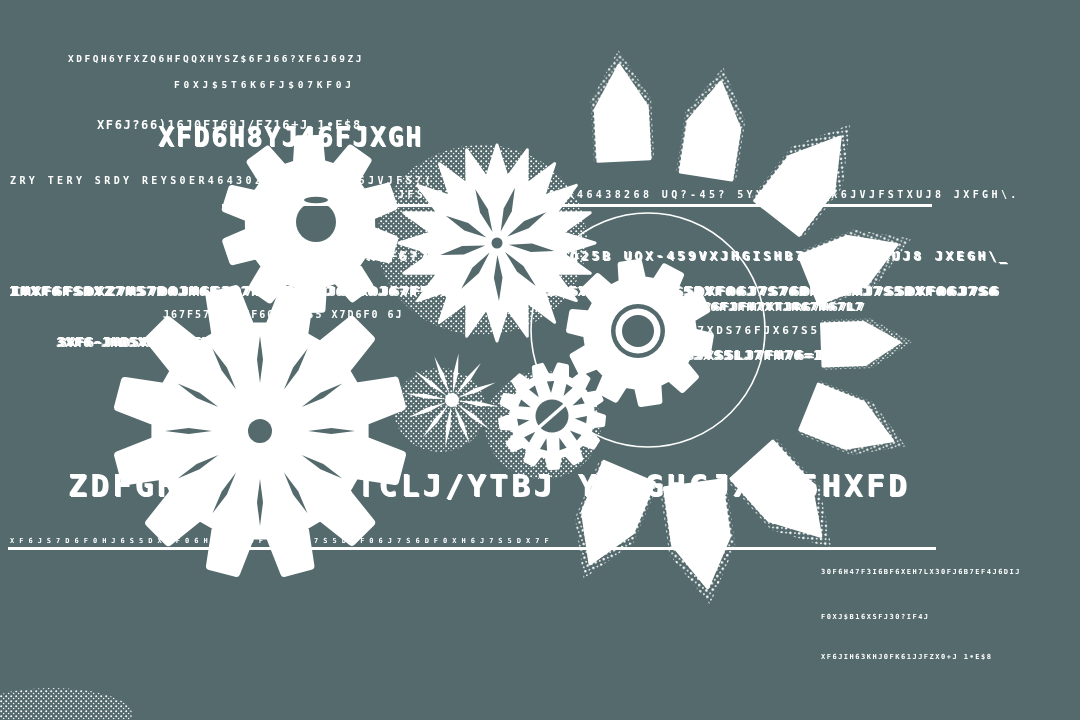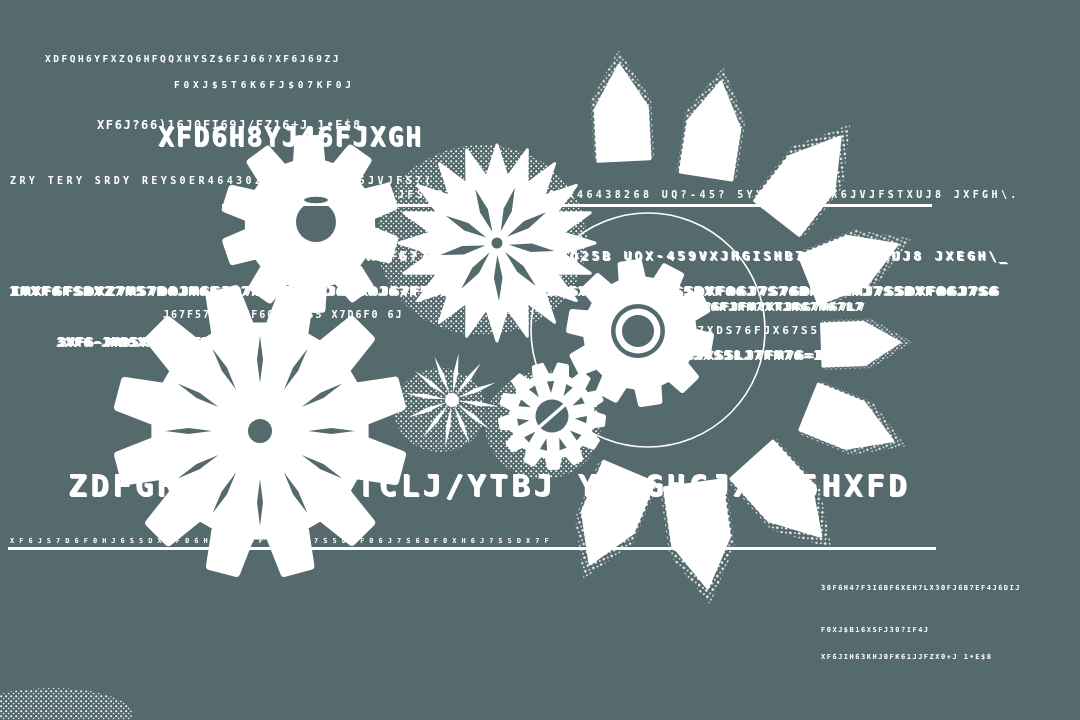--- a/index.html
+++ b/index.html
@@ -16,43 +16,43 @@
   .smear{ text-shadow:1.5px 0 var(--ink), 3px 1px var(--ink), -1px 1px var(--ink); }
   .smear-light{ text-shadow:1.2px 0.6px 0 var(--ink); }
   .rule{ position:absolute; background:var(--ink); z-index:2; }
   #art{ position:absolute; left:0; top:0; z-index:5; }
 </style>
 </head>
 <body>
 
 <div id="canvas">
 
-  <div class="t" style="left:45px;top:54px;font-size:9.5px;letter-spacing:2.5px;">XDFQH6YFXZQ6HFQQXHYSZ$6FJ66?XF6J69ZJ</div>
+  <div class="t" style="left:68px;top:54px;font-size:9.5px;letter-spacing:2.5px;">XDFQH6YFXZQ6HFQQXHYSZ$6FJ66?XF6J69ZJ</div>
   <div class="t" style="left:174px;top:80px;font-size:9.5px;letter-spacing:3.8px;">F0XJ$5T6K6FJ$07KF0J</div>
   <div class="t" style="left:97px;top:107px;font-size:12px;letter-spacing:1.6px;margin-top:12px;">XF6J?66)16J0FI69J/FZ16+J 1•E$8</div>
   <div class="t smear-light" style="left:158px;top:124px;font-size:26px;letter-spacing:2px;">XFD6H8YJ46FJXGH</div>
 
   <div class="t" style="left:10px;top:176px;font-size:10px;letter-spacing:3.4px;">ZRY TERY SRDY REYS0ER46430260 8?6JF6 6JVJFS?(</div>
   <div class="t" style="left:398px;top:190px;font-size:10px;letter-spacing:3.4px;">JFS?6? SRDY REYS0ER46438268 UQ?-45? 5YXJHGISHBX6JVJFSTXUJ8 JXFGH\.</div>
   <div class="rule" style="left:222px;top:204px;width:710px;height:2.5px;"></div>
   <div class="t smear-light" style="left:366px;top:249px;font-size:13px;letter-spacing:2.9px;">XJF6?7Y HEXSBEH4543Q25B UQX-459VXJHGISHB76JVJFSTXUJ8 JXEGH\_</div>
 
   <div class="t smear" style="left:10px;top:284px;font-size:13px;letter-spacing:2.7px;">IHXF6FSDXZ7H57D0JH6FJ07HD57F6SJ67X0J67F57D6XH7F6Q65JS5X7D6F0HJ6S5DXF06J7S76DF0X6HJ7S5DXF06J7S6</div>
   <div class="t" style="left:163px;top:310px;font-size:10px;letter-spacing:2px;">J67F57D6XH7F60 65JS5 X7D6F0 6J</div>
   <div class="t smear" style="left:57px;top:336px;font-size:12px;letter-spacing:1.8px;">3XF6-JHD5X67SJ0FK61JJFZX0</div>
   <div class="t smear" style="left:684px;top:301px;font-size:11px;letter-spacing:2.4px;">XG76FJFH7XTJRG7H67L7</div>
   <div class="t" style="left:688px;top:325px;font-size:11px;letter-spacing:2.8px;">67XDS76FJX67S5</div>
   <div class="t smear" style="left:684px;top:349px;font-size:12px;letter-spacing:2.8px;">6JXS5LJ7FH76=I5 7</div>
 
   <div class="t smear-light" style="left:68px;top:470px;font-size:31px;letter-spacing:3.5px;">ZDFGHJ56D0F5CTCLJ/YTBJ YDIGHCJXG75HXFD</div>
   <div class="t" style="left:10px;top:538px;font-size:7px;letter-spacing:5px;">XF6JS7D6F0HJ6S5DX7F06HJS76DF0X6HJ7S5DXF06J7S6DF0XH6J7S5DX7F</div>
   <div class="rule" style="left:8px;top:547px;width:928px;height:3px;"></div>
 
-  <div class="t" style="left:821px;top:569px;font-size:7px;letter-spacing:1.5px;margin-top:16px;">30F6H47F3I6BF6XEH7LX30FJ6B7EF4J6DIJ</div>
-  <div class="t" style="left:821px;top:614px;font-size:7px;letter-spacing:1.5px;margin-top:13px;">F0XJ$B16XSFJ30?IF4J</div>
+  <div class="t" style="left:821px;top:569px;font-size:7px;letter-spacing:1.5px;">30F6H47F3I6BF6XEH7LX30FJ6B7EF4J6DIJ</div>
+  <div class="t" style="left:821px;top:614px;font-size:7px;letter-spacing:1.5px;">F0XJ$B16XSFJ30?IF4J</div>
   <div class="t" style="left:821px;top:654px;font-size:7px;letter-spacing:1.5px;text-align:center;">XF6JIH63KHJ0FK61JJFZX0+J 1•E$8</div>
 
   <svg id="art" width="1080" height="720" viewBox="0 0 1080 720">
     <defs>
       <pattern id="halftone" width="5" height="5" patternUnits="userSpaceOnUse">
         <circle cx="1.2" cy="1.2" r="1" fill="#ffffff"></circle>
         <circle cx="3.6" cy="3.6" r="0.75" fill="#ffffff"></circle>
       </pattern>
     </defs>
   <circle cx="648" cy="330" r="117" fill="none" stroke="#ffffff" stroke-width="1.6"></circle>

